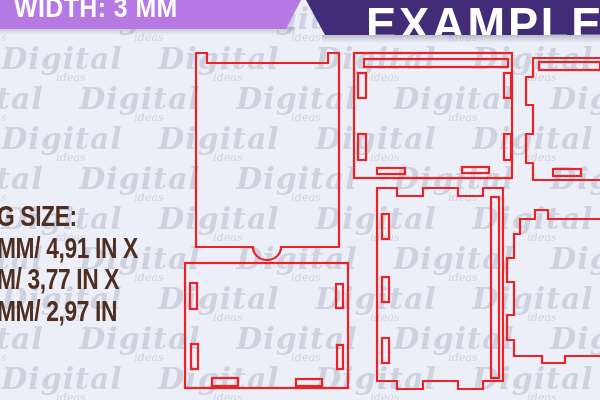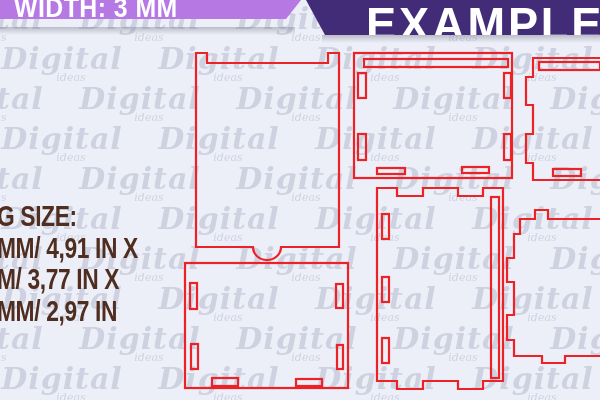--- a/index.html
+++ b/index.html
@@ -12,21 +12,21 @@
   #watermarks{position:absolute;inset:0;pointer-events:none;}
   .wm{
     position:absolute;transform:translate(-50%,-50%);
     color:var(--wm,#959cb3);opacity:.34;text-align:center;line-height:1;
     font-family:"DejaVu Serif", serif;font-style:italic;white-space:nowrap;
   }
   .wm .wm-main{font-size:30px;font-weight:bold;letter-spacing:1px;}
   .wm .wm-sub{display:block;font-size:11px;margin-top:-2px;margin-left:18px;}
   
   #banner-left{
-    position:absolute;left:0;top:0;width:330px;height:19px;
+    position:absolute;left:0;top:0;width:330px;height:29px;
     background:var(--purpleLight,#b678e3);
     clip-path:polygon(0 0,301px 0,286px 100%,0 100%);
   }
   #banner-left .banner-text{
     position:absolute;left:14px;top:-7px;color:#fff;font-weight:bold;
     font-size:27px;letter-spacing:.5px;transform:scaleX(.92);transform-origin:left top;
     white-space:nowrap;
   }
   #shadow-left{
     position:absolute;left:0;top:27px;width:295px;height:8px;

